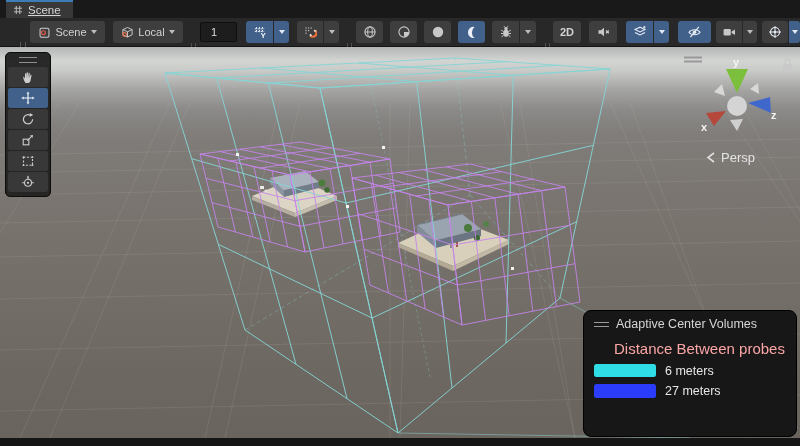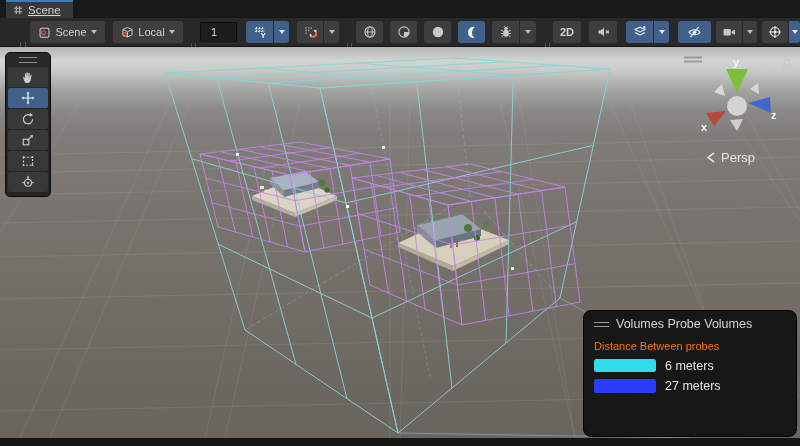--- a/index.html
+++ b/index.html
@@ -47,21 +47,21 @@
   .pbtn{width:40px;height:20px;margin:1px auto;background:#383838;border-radius:2px;
         display:flex;align-items:center;justify-content:center;}
   .pbtn.sel{background:#41608a;}
 
   
   .legend{position:absolute;left:583px;top:310px;width:214px;height:127px;
           background:rgba(21,21,21,.97);border:1px solid #000;border-radius:8px;
           padding:6px 10px 0;}
   .ltitle-row{display:flex;align-items:center;gap:7px;color:#d5d5d5;font-size:12.5px;}
   .lhandle{width:15px;height:5px;border-top:1.5px solid #9a9a9a;border-bottom:1.5px solid #9a9a9a;}
-  .lsub{margin-top:9px;font-size:11px;color:#f97316;}
+  .lsub{margin-top:9px;font-size:15px;color:#fca5a5;margin-left:20px;}
   .lrow{display:flex;align-items:center;gap:9px;margin-top:6.5px;}
   .lswatch{width:62px;height:13.5px;border-radius:2.5px;background:#888;}
   .llabel{font-size:12.5px;color:#e6e6e6;}
 
   .bottom-strip{position:absolute;left:0;top:438px;width:800px;height:8px;background:#151515;}
   .icon{display:block;}
 </style>
 </head>
 <body>
 
@@ -336,21 +336,21 @@
         <path d="M7,2 V4.3 M1.2,7.8 H3.5 M10.5,7.8 H12.8" stroke="#cdcdcd" stroke-width="1.1"></path>
         <path d="M7,0.4 L5.8,2.5 H8.2 Z" fill="#cdcdcd"></path>
         <circle cx="7" cy="7.8" r="1.1" fill="#cdcdcd"></circle>
       </svg>
     </div>
   </div>
 
   <div class="legend">
     <div class="ltitle-row">
       <div class="lhandle"></div>
-      <span>Volumes Probe Volumes</span>
+      <span>Adaptive Center Volumes</span>
     </div>
     <div class="lsub">Distance Between probes</div>
     <div class="lrow">
       <span class="lswatch" style="background: rgb(46, 221, 230);"></span>
       <span class="llabel">6 meters</span>
     </div>
     <div class="lrow">
       <span class="lswatch" style="background: rgb(43, 60, 250);"></span>
       <span class="llabel">27 meters</span>
     </div>

